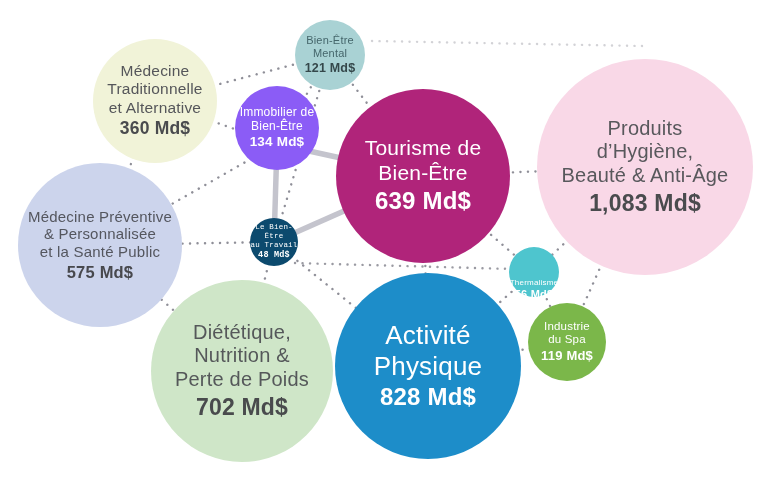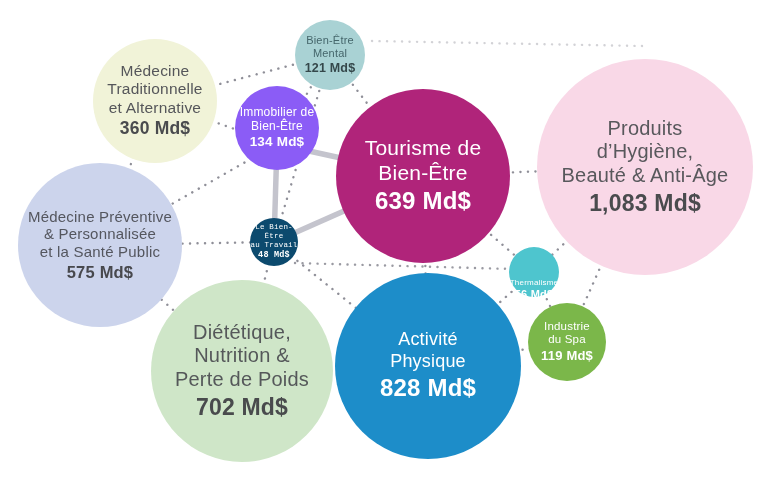--- a/index.html
+++ b/index.html
@@ -101,21 +101,21 @@
       </div>
       <div class="bubble" style="left: 151px; top: 280px; width: 182px; height: 182px; background: rgb(207, 230, 200); color: rgb(85, 88, 90);">
         <div class="lbl" style="font-size: 20px;">
           <div>Diététique,</div>
           <div>Nutrition &amp;</div>
           <div>Perte de Poids</div>
         </div>
         <div class="val" style="font-size: 23px; color: rgb(73, 75, 77);">702 Md$</div>
       </div>
       <div class="bubble" style="left: 335px; top: 273px; width: 186px; height: 186px; background: rgb(29, 141, 201); color: rgb(255, 255, 255);">
-        <div class="lbl" style="font-size: 18px;">
+        <div class="lbl" style="font-size: 26px;">
           <div>Activité</div>
           <div>Physique</div>
         </div>
         <div class="val" style="font-size: 24px; color: rgb(255, 255, 255);">828 Md$</div>
       </div>
       <div class="bubble" style="left: 509px; top: 247px; width: 50px; height: 50px; background: rgb(78, 197, 206); color: rgb(255, 255, 255);">
         <div class="lbl" style="font-size: 8px; margin-top: 36px;">
           <div>Thermalisme</div>
         </div>
         <div class="val" style="font-size: 11px; color: rgb(255, 255, 255);">56 Md$</div>

